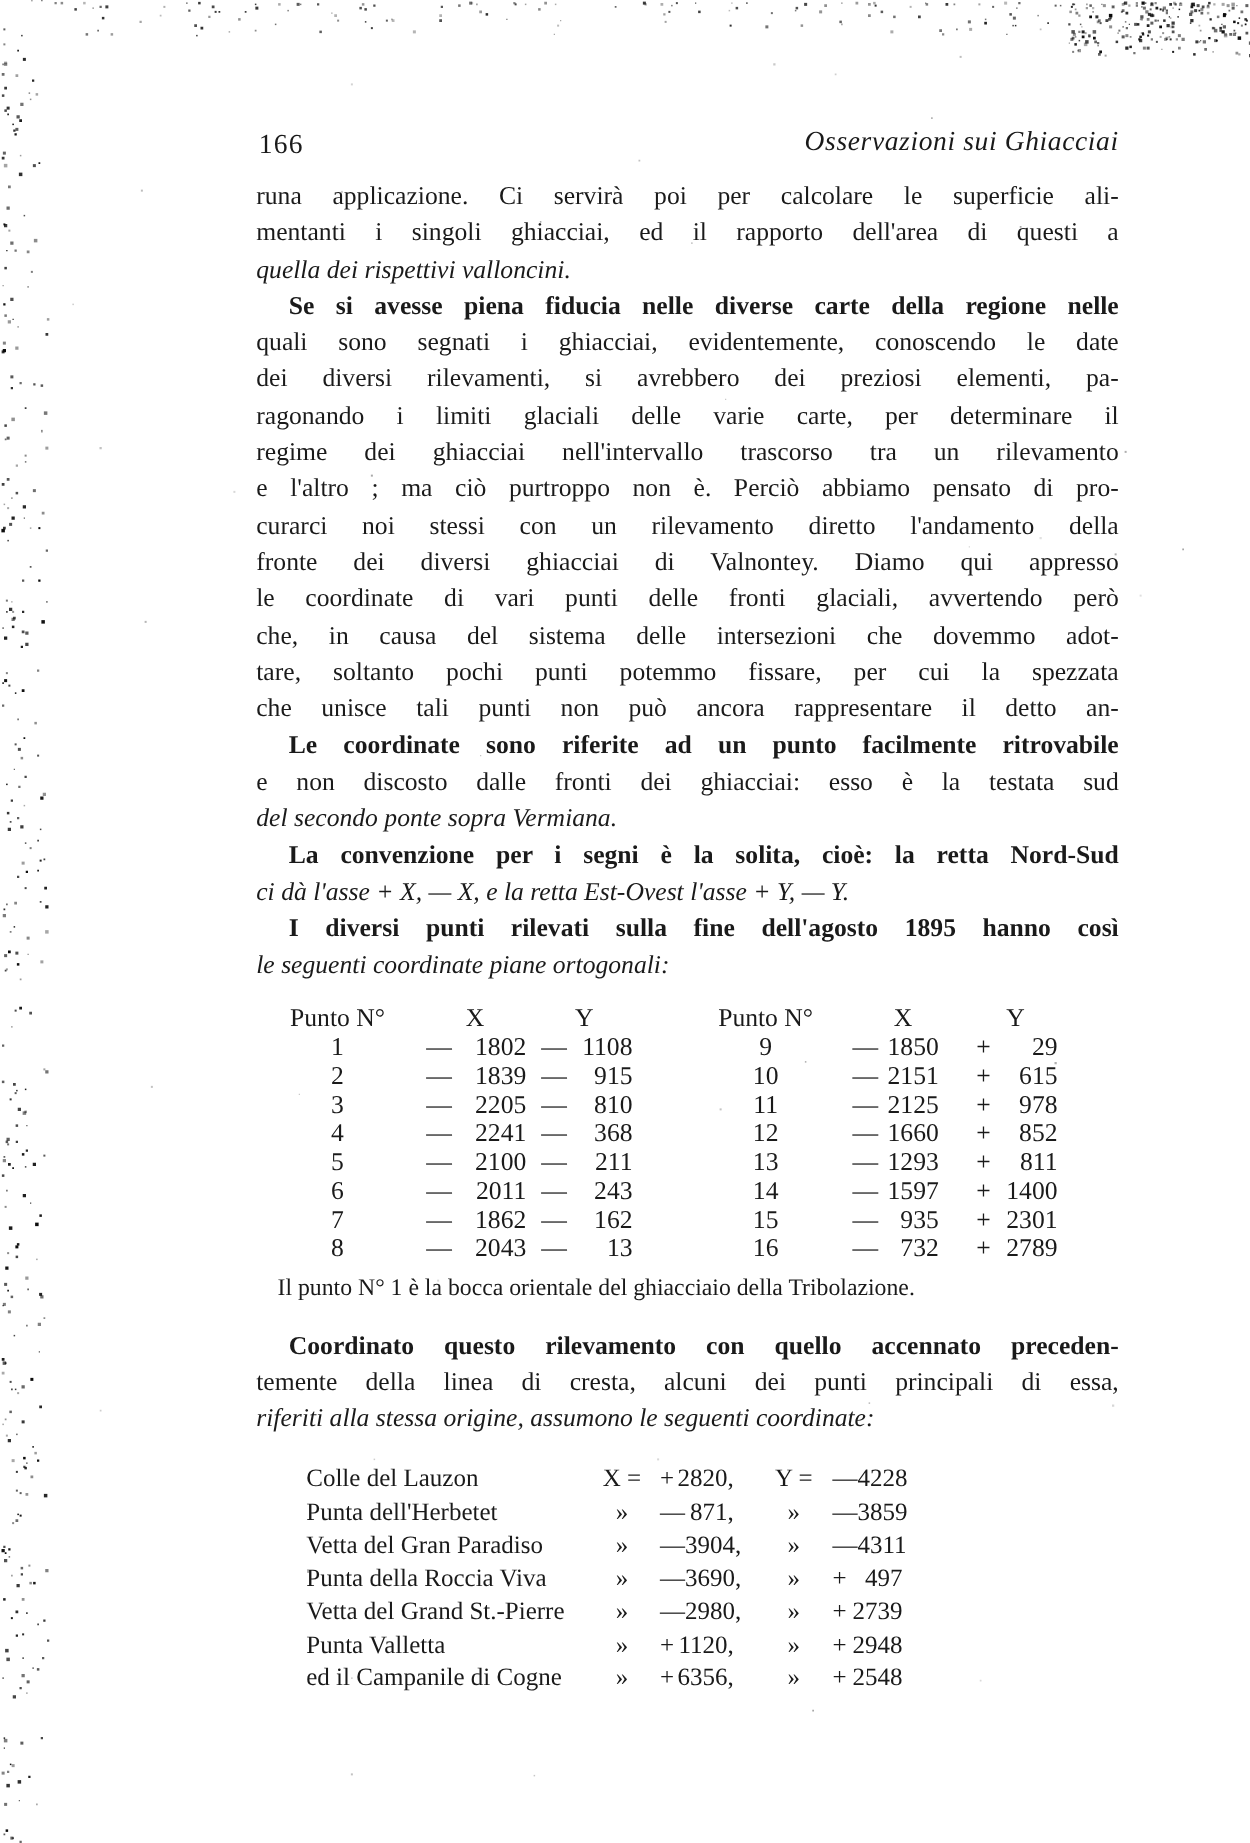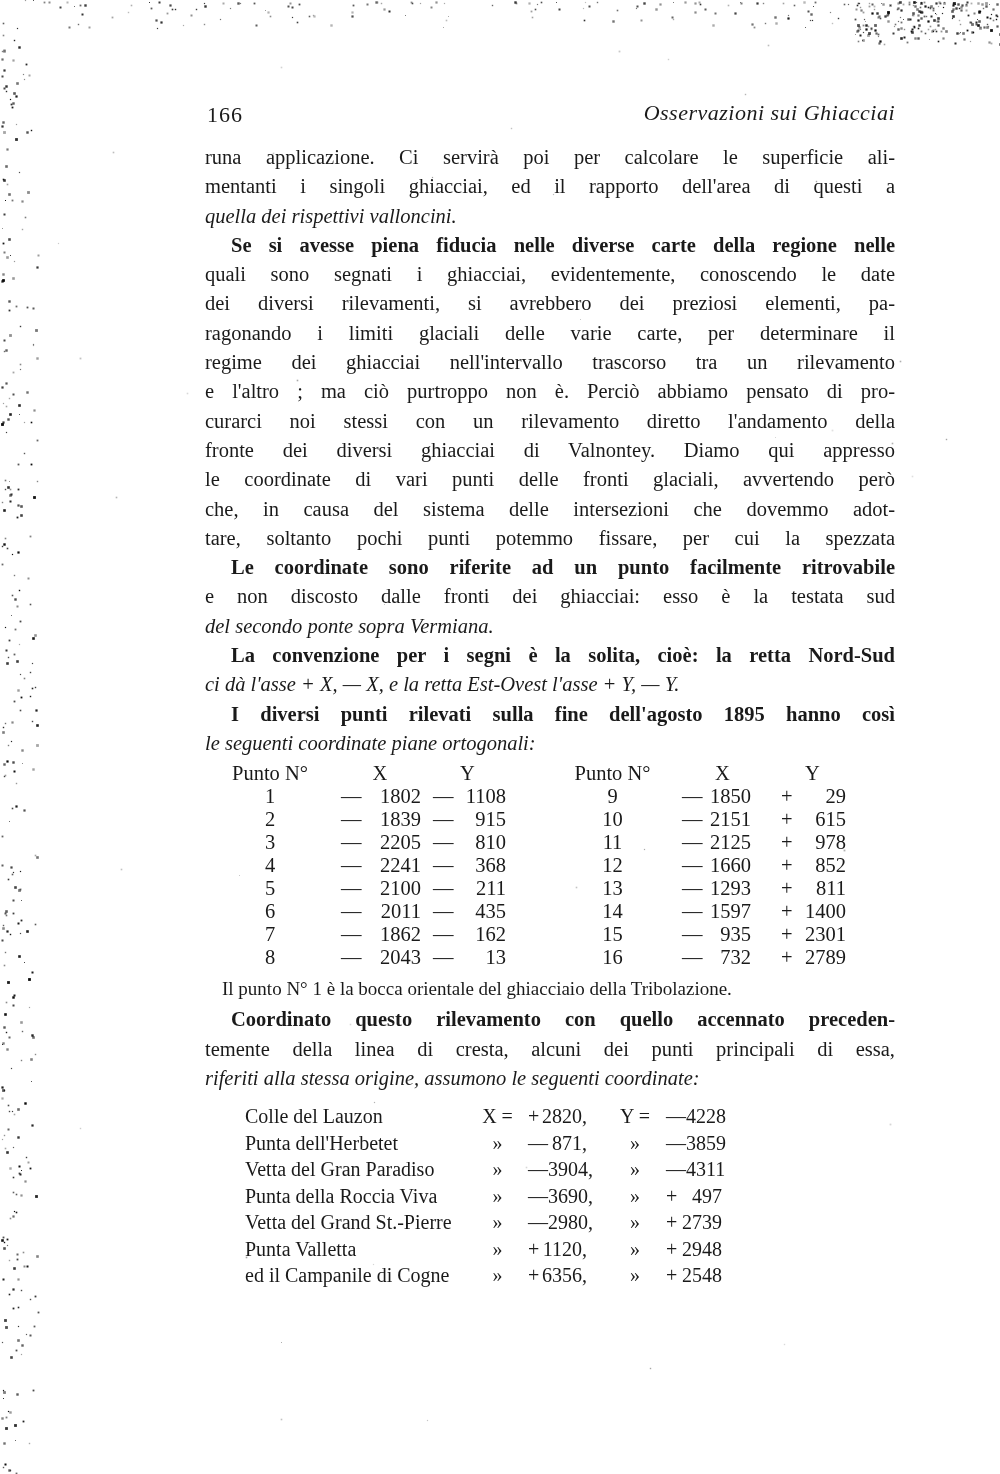--- a/index.html
+++ b/index.html
@@ -14,36 +14,36 @@
   
   .content{position:absolute;left:205px;top:100px;width:690px;}
   .pagehead{position:relative;height:30px;font-size:22px;}
   .pagenum{position:absolute;left:2px;top:2px;letter-spacing:1px;}
   .runtitle{display:block;text-align:right;font-style:italic;font-size:22px;letter-spacing:0.5px;}
   .bodytext{margin-top:13px;font-size:20.5px;}
   .ln{line-height:29.3px;text-align:justify;text-align-last:justify;white-space:normal;}
   .ln.last{text-align-last:left;font-style:italic;}
   .ln.ind{text-indent:26px;font-weight:bold;}
   
-  .t1{margin-top:4px;font-size:20.5px;}
+  .t1{margin-top:16px;font-size:20.5px;}
   .t1row{display:flex;line-height:23px;height:23px;}
   .t1 .c1{width:130px;text-align:center;}
   .t1 .c2{width:90px;display:flex;justify-content:space-between;box-sizing:border-box;padding:0 4px 0 6px;}
   .t1 .c3{width:85px;display:flex;justify-content:space-between;box-sizing:border-box;padding:0 4px 0 8px;}
   .t1 .sp1{width:35px;}
   .t1 .c4{width:135px;text-align:center;}
   .t1 .c5{width:85px;display:flex;justify-content:space-between;box-sizing:border-box;padding:0 14px 0 2px;}
   .t1 .sp2{width:10px;}
   .t1 .c6{width:75px;display:flex;justify-content:space-between;box-sizing:border-box;padding:0 4px 0 6px;}
   .t1 .hc{display:block;text-align:center;padding:0;}
   .t1 i,.t1 b{font-style:normal;font-weight:normal;}
   .tnote{margin-top:9px;padding-left:17px;font-size:19px;line-height:22px;}
-  .p6{margin-top:5px;}
+  .p6{margin-top:21px;}
   
-  .t2{margin-top:10px;margin-left:40px;font-size:20px;}
+  .t2{margin-top:20px;margin-left:40px;font-size:20px;}
   .t2row{display:flex;line-height:26.5px;height:26.5px;}
   .t2 .n{width:230px;}
   .t2 .xl{width:45px;text-align:center;}
   .t2 .xv{width:70px;display:flex;justify-content:space-between;box-sizing:border-box;padding:0 3px 0 8px;}
   .t2 .gap{width:20px;}
   .t2 .yl{width:50px;text-align:center;}
   .t2 .yv{width:65px;display:flex;justify-content:space-between;box-sizing:border-box;padding:0 3px 0 6px;}
   .t2 i,.t2 b{font-style:normal;font-weight:normal;}
 </style>
 </head>
@@ -72,20 +72,21 @@
       <div class="ln">quali sono segnati i ghiacciai, evidentemente, conoscendo le date</div>
       <div class="ln">dei diversi rilevamenti, si avrebbero dei preziosi elementi, pa-</div>
       <div class="ln">ragonando i limiti glaciali delle varie carte, per determinare il</div>
       <div class="ln">regime dei ghiacciai nell'intervallo trascorso tra un rilevamento</div>
       <div class="ln">e l'altro ; ma ciò purtroppo non è. Perciò abbiamo pensato di pro-</div>
       <div class="ln">curarci noi stessi con un rilevamento diretto l'andamento della</div>
       <div class="ln">fronte dei diversi ghiacciai di Valnontey. Diamo qui appresso</div>
       <div class="ln">le coordinate di vari punti delle fronti glaciali, avvertendo però</div>
       <div class="ln">che, in causa del sistema delle intersezioni che dovemmo adot-</div>
       <div class="ln">tare, soltanto pochi punti potemmo fissare, per cui la spezzata</div>
+      <div class="ln">che unisce tali punti non può ancora rappresentare il detto an-</div>
 
       <div class="ln ind">Le coordinate sono riferite ad un punto facilmente ritrovabile</div>
       <div class="ln">e non discosto dalle fronti dei ghiacciai: esso è la testata sud</div>
       <div class="ln last">del secondo ponte sopra Vermiana.</div>
 
       <div class="ln ind">La convenzione per i segni è la solita, cioè: la retta Nord-Sud</div>
       <div class="ln last">ci dà l'asse + X, — X, e la retta Est-Ovest l'asse + Y, — Y.</div>
 
       <div class="ln ind">I diversi punti rilevati sulla fine dell'agosto 1895 hanno così</div>
       <div class="ln last">le seguenti coordinate piane ortogonali:</div>
@@ -219,21 +220,21 @@
       </div>
 
       <div class="t1row">
         <span class="c1">6</span>
         <span class="c2">
             <i>—</i>
             <b>2011</b>
           </span>
         <span class="c3">
             <i>—</i>
-            <b>435</b>
+            <b>243</b>
           </span>
         <span class="sp1"></span>
         <span class="c4">14</span>
         <span class="c5">
             <i>—</i>
             <b>1597</b>
           </span>
         <span class="sp2"></span>
         <span class="c6">
             <i>+</i>

